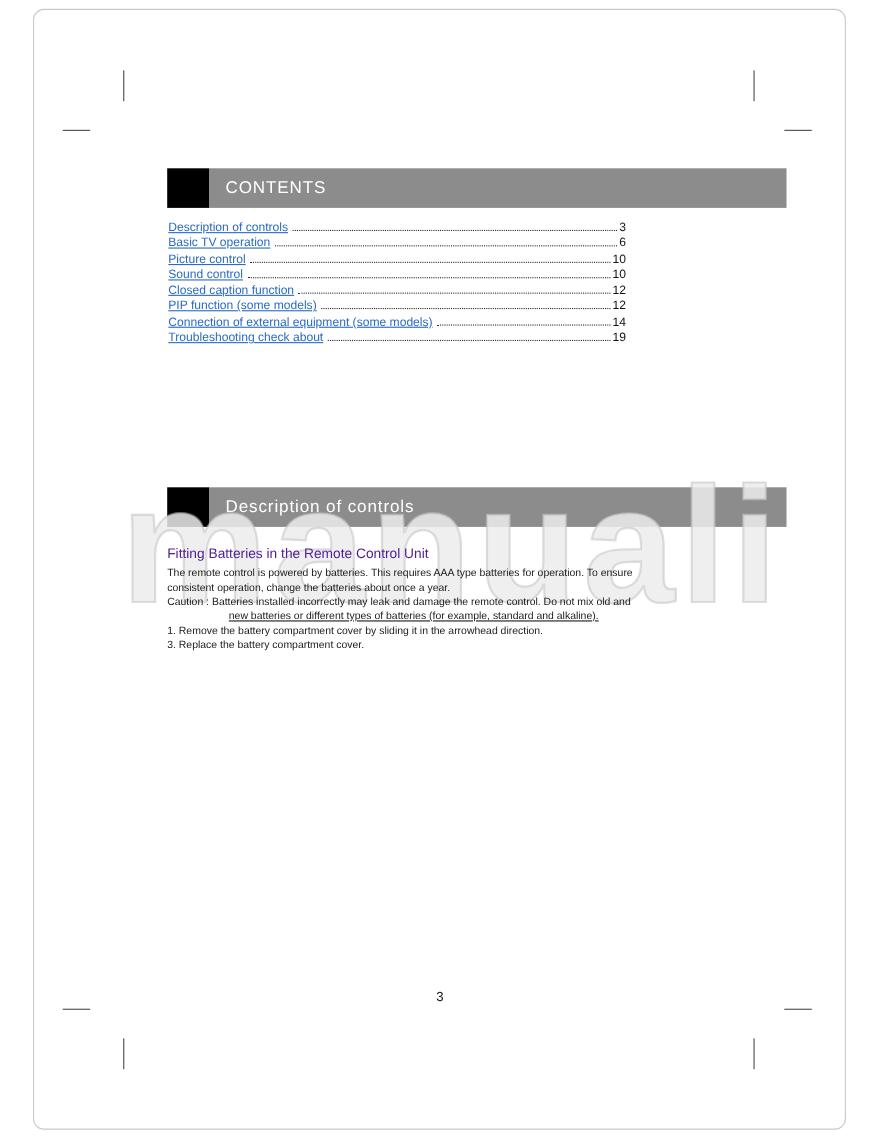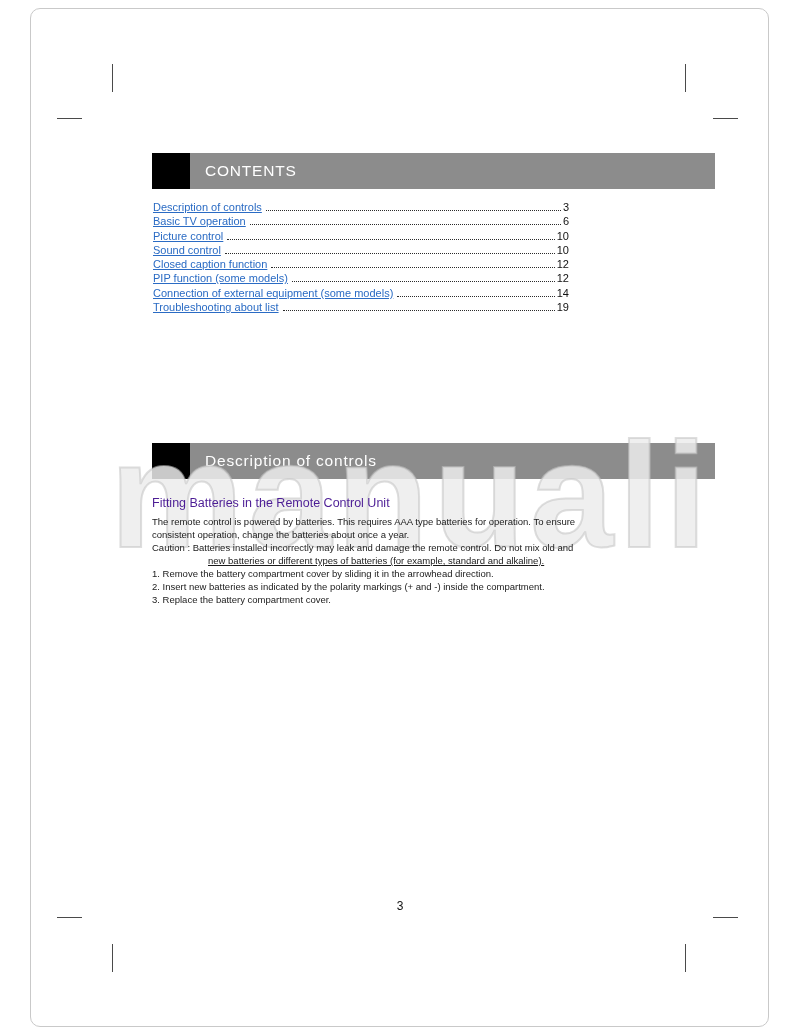--- a/index.html
+++ b/index.html
@@ -101,37 +101,36 @@
     <span class="toc-link">PIP function (some models)</span>
     <span class="toc-leader"></span>
     <span class="toc-page">12</span>
   </div>
   <div class="toc-row">
     <span class="toc-link">Connection of external equipment (some models)</span>
     <span class="toc-leader"></span>
     <span class="toc-page">14</span>
   </div>
   <div class="toc-row">
-    <span class="toc-link">Troubleshooting about list</span>
+    <span class="toc-link">Troubleshooting check about</span>
     <span class="toc-leader"></span>
     <span class="toc-page">19</span>
   </div>
 </div>
 
 <div class="section-header" style="top:443px;">
   <div class="header-square"></div>
   <div class="header-bar">Description of controls</div>
 </div>
 
 <div class="watermark">manuali</div>
 
 <div class="desc-content">
   <div class="desc-heading">Fitting Batteries in the Remote Control Unit</div>
   <div class="body-line">The remote control is powered by batteries. This requires AAA type batteries for operation. To ensure</div>
   <div class="body-line">consistent operation, change the batteries about once a year.</div>
   <div class="body-line">Caution : Batteries installed incorrectly may leak and damage the remote control. Do not mix old and</div>
   <div class="body-line indent">new batteries or different types of batteries (for example, standard and alkaline).</div>
   <div class="body-line">1. Remove the battery compartment cover by sliding it in the arrowhead direction.</div>
-  <div class="body-line">2. Insert new batteries as indicated by the polarity markings (+ and -) inside the compartment.</div>
   <div class="body-line">3. Replace the battery compartment cover.</div>
 </div>
 
 <div class="page-number">3</div>
 
 </body></html>

